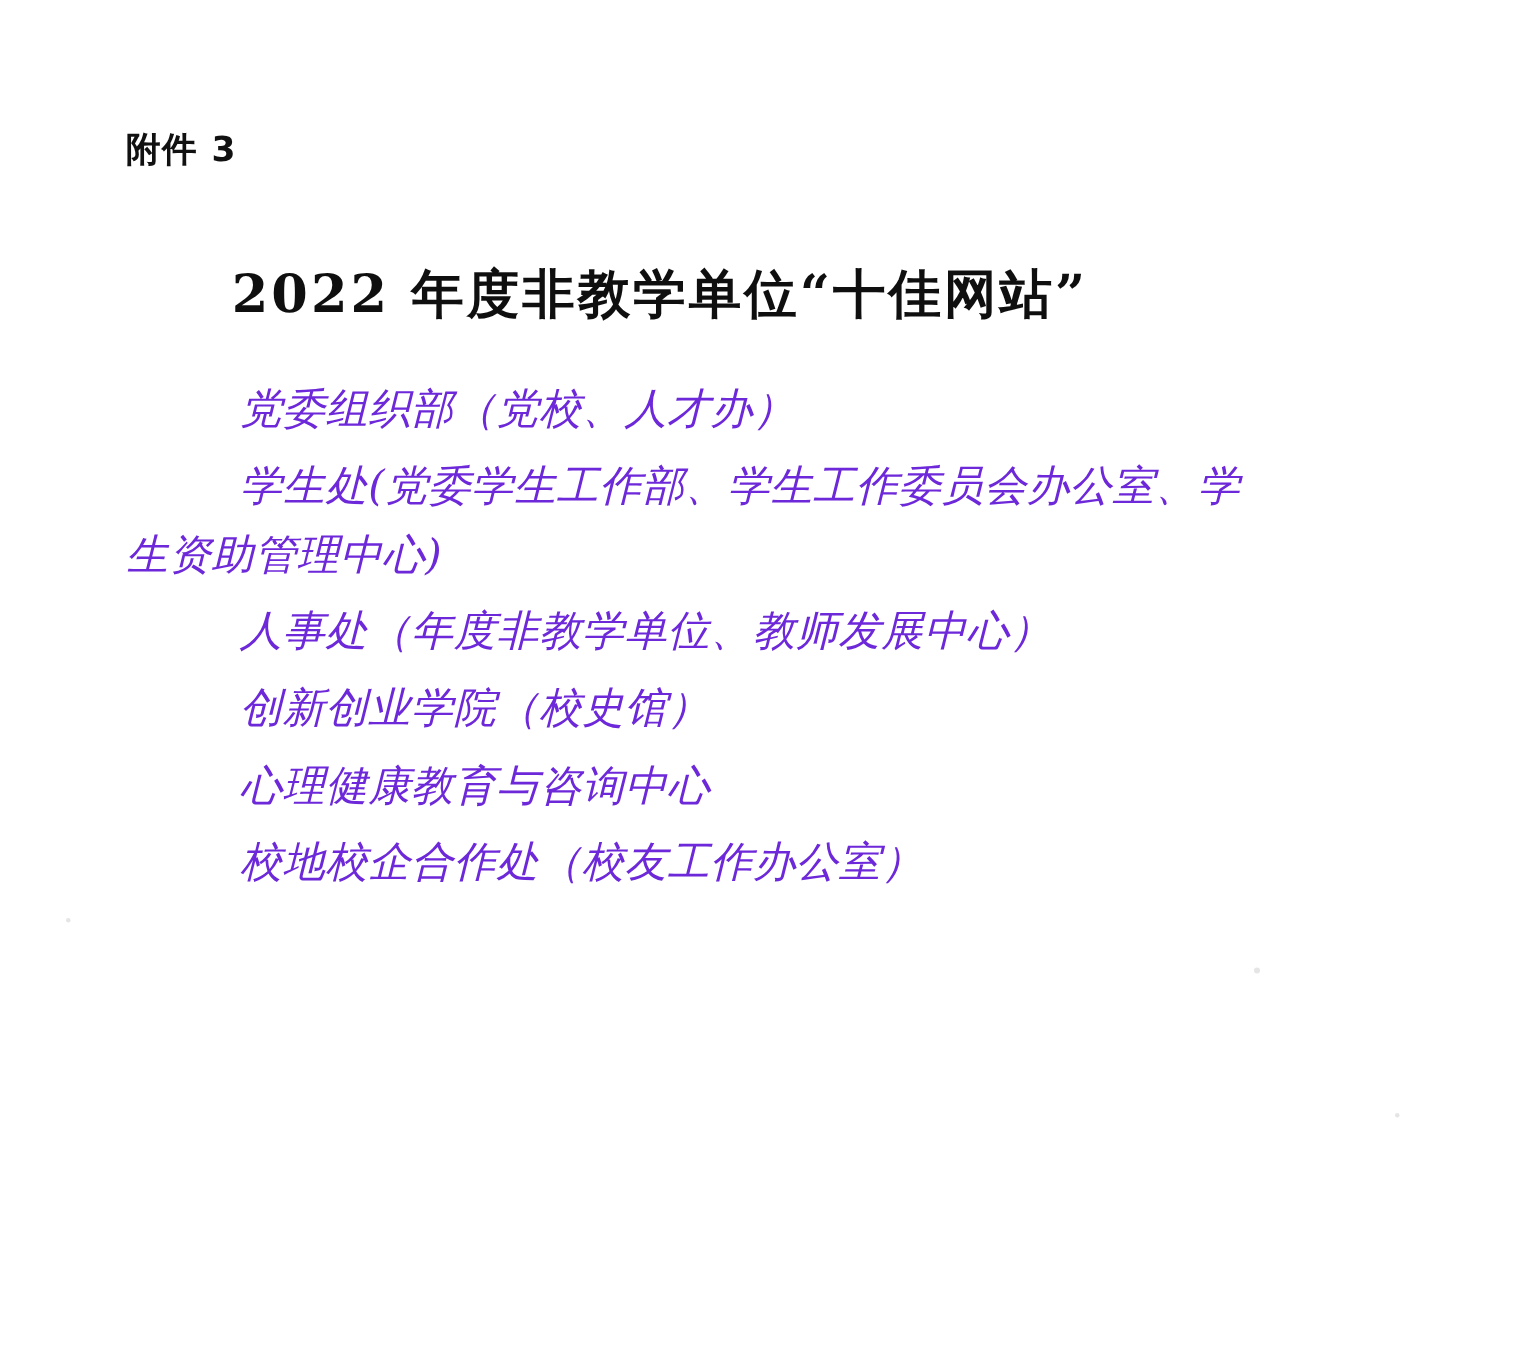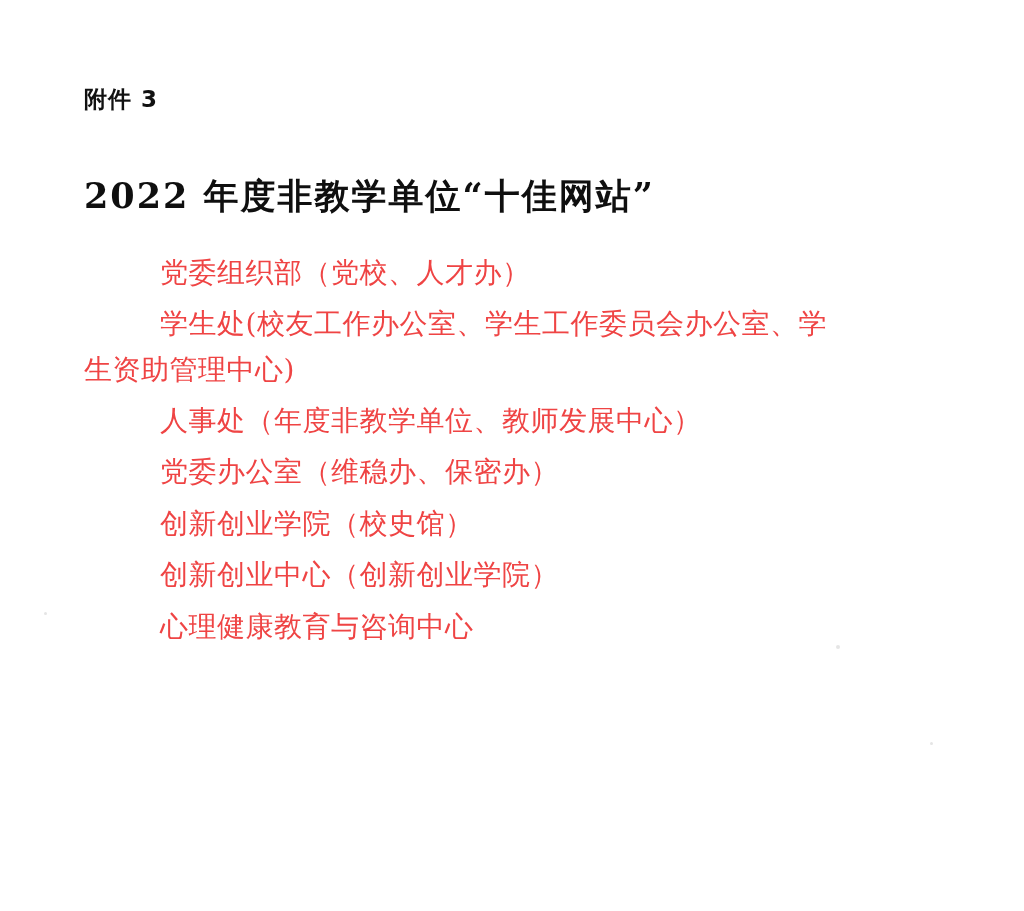--- a/index.html
+++ b/index.html
@@ -24,43 +24,44 @@
   }
   .attachment-label {
     font-family: "DejaVu Sans", "Liberation Sans", sans-serif;
     font-size: 23px;
     font-weight: bold;
     letter-spacing: 1px;
     color: #111;
     margin: 12px 0 0 0;
   }
   .doc-title {
-    text-align: left;
+    text-align: center;
     font-family: "DejaVu Serif", "Liberation Serif", serif;
     font-size: 35px;
     font-weight: bold;
     letter-spacing: 2px;
     color: #0f0f0f;
     margin: 58px 0 0 0;
     padding-right: 56px;
   }
   .list {
     margin: 30px 0 0 0;
     padding: 0;
     list-style: none;
   }
   .list-item {
     font-size: 28px;
     line-height: 1.62;
     letter-spacing: 0.5px;
-    color: #ef4444;
+    color: #6d28d9;
     margin: 0 0 6px 0;
     text-indent: 76px;
     padding-right: 10px;
     word-break: break-all;
+    font-style: italic;
   }
   .list-item.wrap {
     text-indent: 76px;
   }
   .speck {
     position: absolute;
     background: #cfcfcf;
     border-radius: 50%;
     opacity: .55;
   }
@@ -69,25 +70,24 @@
 <body>
 
 <div class="page">
 
   <div class="attachment-label">附件 3</div>
 
   <h1 class="doc-title">2022 年度非教学单位“十佳网站”</h1>
 
   <ul class="list">
     <li class="list-item">党委组织部（党校、人才办）</li>
-    <li class="list-item wrap">学生处(校友工作办公室、学生工作委员会办公室、学生资助管理中心)</li>
+    <li class="list-item wrap">学生处(党委学生工作部、学生工作委员会办公室、学生资助管理中心)</li>
     <li class="list-item">人事处（年度非教学单位、教师发展中心）</li>
-    <li class="list-item">党委办公室（维稳办、保密办）</li>
     <li class="list-item">创新创业学院（校史馆）</li>
-    <li class="list-item">创新创业中心（创新创业学院）</li>
     <li class="list-item">心理健康教育与咨询中心</li>
+    <li class="list-item">校地校企合作处（校友工作办公室）</li>
   </ul>
 
   <span class="speck" style="left:836px; top:645px; width:4px; height:4px;"></span>
   <span class="speck" style="left:930px; top:742px; width:3px; height:3px;"></span>
   <span class="speck" style="left:44px; top:612px; width:3px; height:3px;"></span>
 
 </div>
 
 </body></html>

